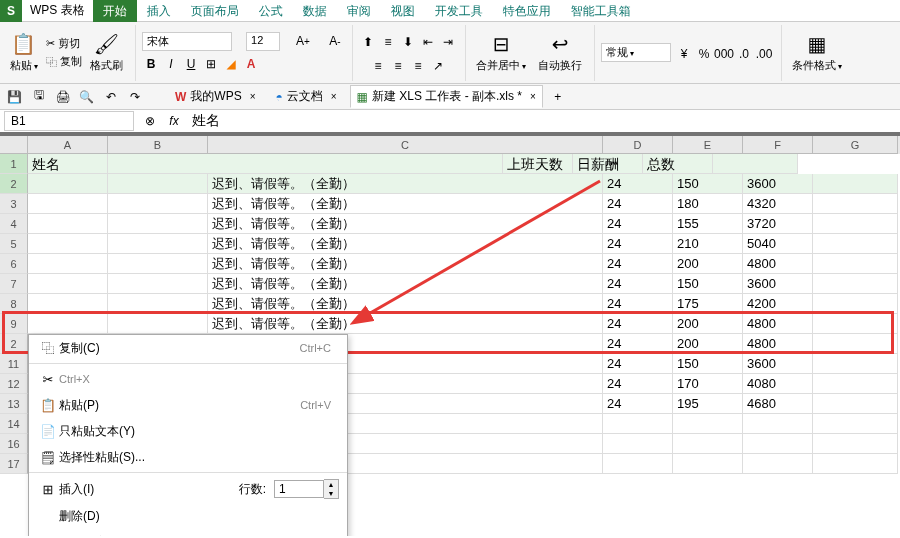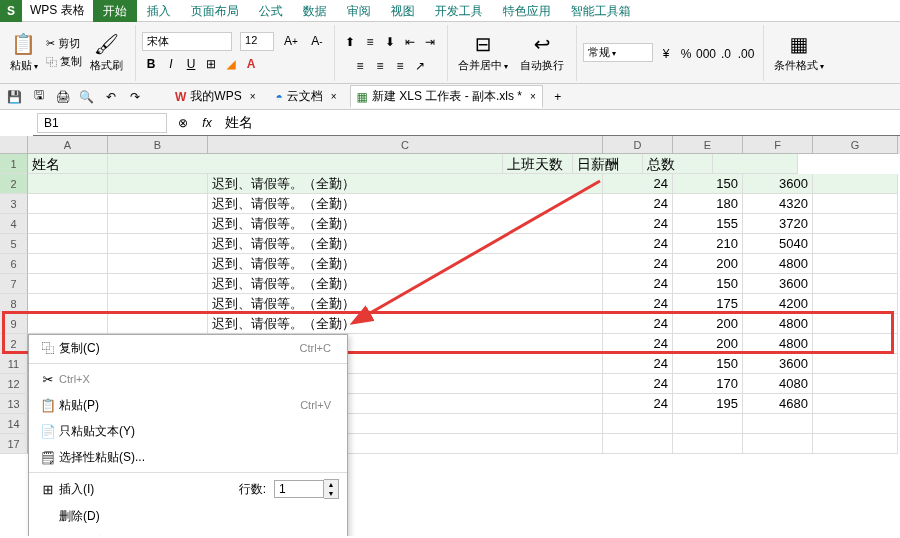--- a/index.html
+++ b/index.html
@@ -23,34 +23,34 @@
 .fmt-row { display: flex; gap: 2px; margin-top: 2px; }
 .fmt-btn { width: 18px; height: 18px; border: 1px solid transparent; display: flex; align-items: center; justify-content: center; font-size: 12px; cursor: pointer; }
 .dropdown-arrow::after { content: "▾"; font-size: 8px; margin-left: 2px; }
 
 .qat { background: #f5f5f5; height: 26px; border-bottom: 1px solid #ccc; display: flex; align-items: center; padding: 0 6px; gap: 6px; }
 .qat-btn { width: 18px; height: 18px; display: flex; align-items: center; justify-content: center; cursor: pointer; font-size: 12px; }
 .doctab { display: flex; align-items: center; gap: 4px; padding: 2px 6px; border: 1px solid transparent; cursor: pointer; font-size: 12px; }
 .doctab.active { background: #fff; border: 1px solid #ccc; border-bottom: 1px solid #fff; }
 .doctab .close { font-size: 10px; margin-left: 4px; }
 
-.namebox-row { height: 26px; border-bottom: 1px solid #737373; display: flex; align-items: center; margin-left: 33px; }
+.namebox-row { height: 26px; border-bottom: 4px solid #737373; display: flex; align-items: center; }
 .namebox { width: 130px; border: 1px solid #ccc; margin: 2px 4px; padding: 2px 6px; font-size: 12px; background: #fff; }
 .fx-btn { width: 24px; text-align: center; cursor: pointer; }
 .formula-bar { flex: 1; padding: 2px 6px; font-size: 14px; }
 
 .sheet-area { position: relative; height: 400px; overflow: hidden; }
 .col-headers { display: flex; height: 18px; background: #e8e8e8; }
 .corner { width: 28px; border-right: 1px solid #bbb; border-bottom: 1px solid #bbb; background: #e8e8e8; }
 .ch { border-right: 1px solid #bbb; border-bottom: 1px solid #bbb; text-align: center; font-size: 11px; color: #555; line-height: 18px; }
 .grid-body { overflow: hidden; }
 .grid-row { display: flex; height: 20px; }
 .rh { width: 28px; border-right: 1px solid #bbb; border-bottom: 1px solid #ddd; text-align: center; font-size: 11px; color: #555; line-height: 20px; background: #e8e8e8; }
 .cell { border-right: 1px solid #ddd; border-bottom: 1px solid #ddd; padding: 0 4px; font-size: 13px; line-height: 20px; overflow: hidden; white-space: nowrap; }
-.cell.right { text-align: right; }
+.cell.right { text-align: left; }
 .row-sel .rh { background: #c8e6c9; }
 .row-sel .cell { background: #e8f5e9; }
 .header-row .cell { font-size: 14px; }
 
 .context-menu { position: absolute; left: 28px; top: 198px; width: 320px; background: #fff; border: 1px solid #aaa; box-shadow: 2px 2px 6px rgba(0,0,0,0.2); z-index: 100; }
 .cm-item { display: flex; align-items: center; height: 26px; padding: 0 8px 0 8px; font-size: 12px; cursor: pointer; }
 .cm-icon { width: 22px; text-align: center; font-size: 13px; }
 .cm-label { flex: 1; }
 .cm-shortcut { color: #888; font-size: 11px; padding-right: 8px; }
 .cm-sep { height: 1px; background: #ddd; margin: 2px 0; }
@@ -103,21 +103,21 @@
           <span>⿻</span>
           <span>复制</span>
         </div>
     </div>
     <div class="big-btn">
         <span class="ico">🖌</span>
         <span class="lbl">格式刷</span>
       </div>
   </div>
   <div class="ribbon-group" style="flex-direction:column; align-items:flex-start; justify-content:center; gap:2px;">
-    <div style="display:flex; gap:8px;">
+    <div style="display:flex; gap:14px;">
       <span class="font-sel" style="width:90px">宋体</span>
       <span class="font-sel" style="width:34px">12</span>
       <span class="fmt-btn">A<sup>+</sup></span>
       <span class="fmt-btn">A<sup>-</sup></span>
     </div>
     <div class="fmt-row">
       <span class="fmt-btn">
           <b>B</b>
         </span>
       <span class="fmt-btn">
@@ -354,20 +354,30 @@
         <div class="rh">14</div>
         <div class="cell colA"></div>
         <div class="cell colB"></div>
         <div class="cell colC"></div>
         <div class="cell colD right"></div>
         <div class="cell colE right"></div>
         <div class="cell colF right"></div>
         <div class="cell colG"></div>
       </div>
       <div class="grid-row">
+        <div class="rh">16</div>
+        <div class="cell colA"></div>
+        <div class="cell colB"></div>
+        <div class="cell colC"></div>
+        <div class="cell colD right"></div>
+        <div class="cell colE right"></div>
+        <div class="cell colF right"></div>
+        <div class="cell colG"></div>
+      </div>
+      <div class="grid-row">
         <div class="rh">17</div>
         <div class="cell colA"></div>
         <div class="cell colB"></div>
         <div class="cell colC"></div>
         <div class="cell colD right"></div>
         <div class="cell colE right"></div>
         <div class="cell colF right"></div>
         <div class="cell colG"></div>
       </div>
     </div>

